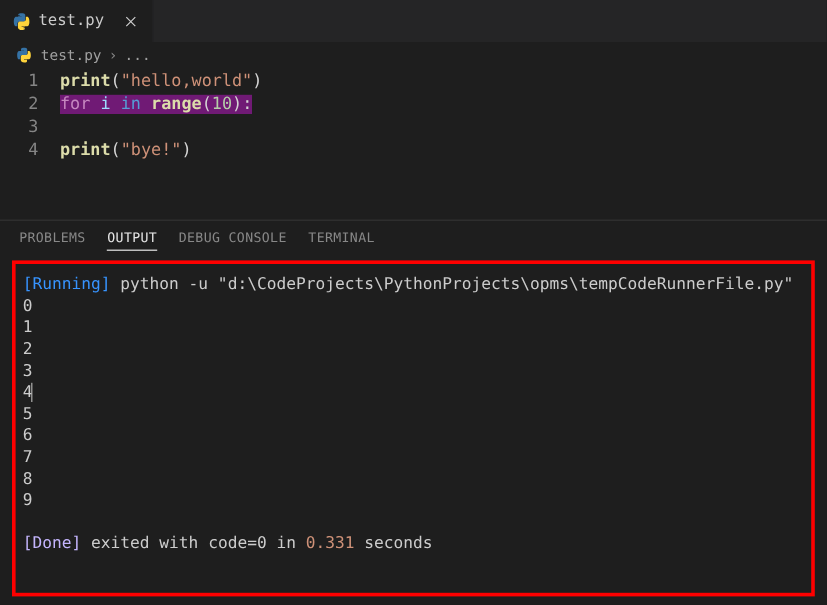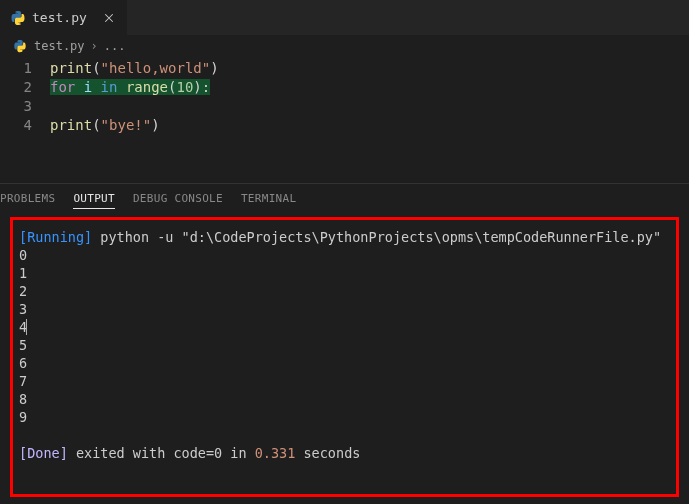--- a/index.html
+++ b/index.html
@@ -56,32 +56,32 @@
     }
     .line { display: flex; }
     .gutter {
       width: 50px;
       text-align: right;
       padding-right: 18px;
       color: #858585;
       user-select: none;
     }
     .code { white-space: pre; }
-    .hl-sel { background: #14532d; }
-    .tok-fn { color: #dcdcaa; }
+    .hl-sel { background: #701a75; }
+    .tok-fn { color: #dcdcaa; font-weight: bold; }
     .tok-str { color: #ce9178; }
     .tok-kw { color: #c586c0; }
     .tok-kw2 { color: #569cd6; }
     .tok-num { color: #b5cea8; }
     .tok-var { color: #9cdcfe; }
     .tok-punc { color: #d4d4d4; }
     .panel-tabs {
       display: flex;
       gap: 18px;
-      padding: 8px 16px 4px 0;
+      padding: 8px 16px 4px 16px;
       border-top: 1px solid #333;
       font-size: 11px;
       color: #888;
       margin-top: 38px;
     }
     .panel-tab { cursor: pointer; letter-spacing: 0.3px; }
     .panel-tab.active { color: #e7e7e7; border-bottom: 1px solid #e7e7e7; padding-bottom: 3px; }
     .output-wrap {
       position: relative;
       margin: 4px 10px 20px 10px;

